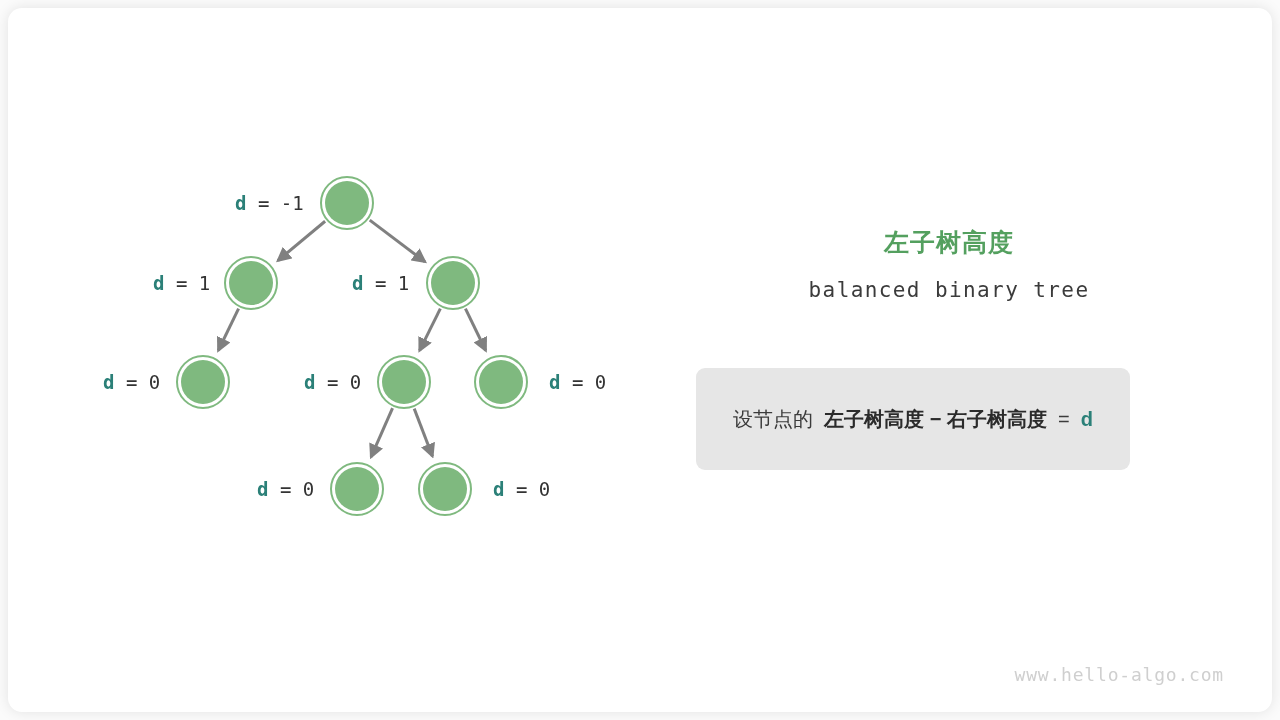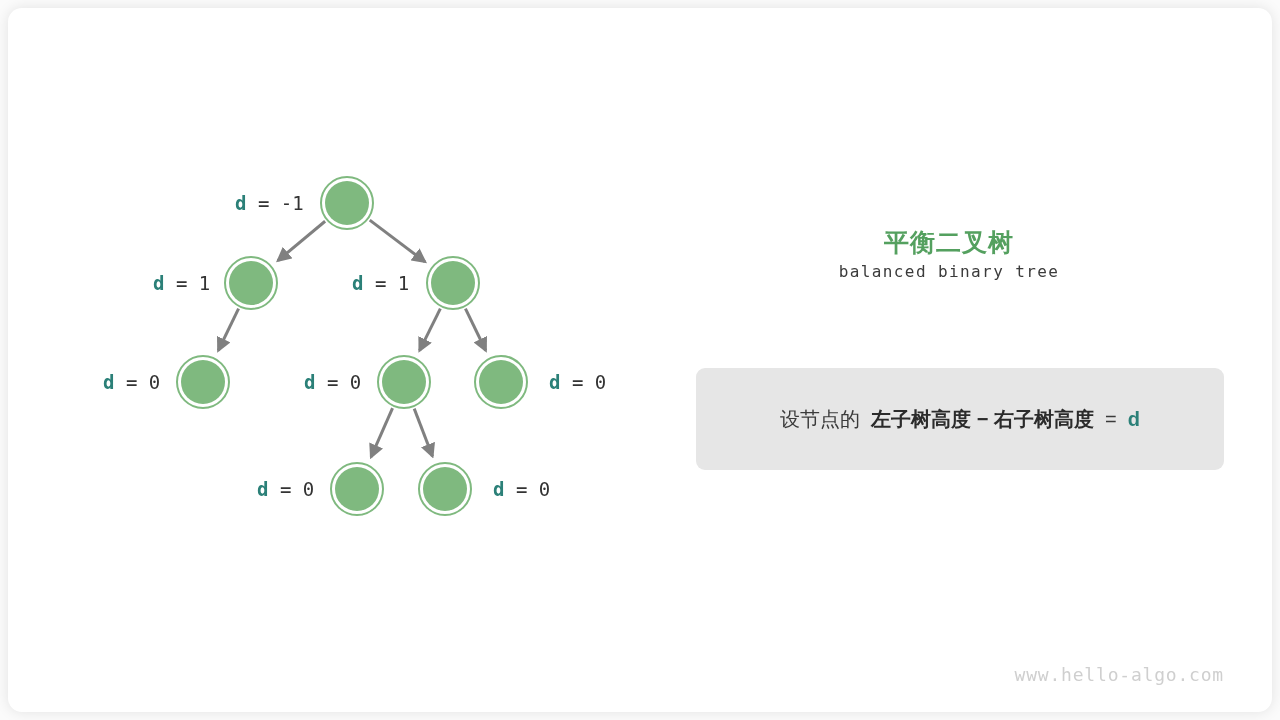--- a/index.html
+++ b/index.html
@@ -43,31 +43,31 @@
     text-align: center;
   }
   .panel-title {
     color: #54a05f;
     font-size: 25px;
     font-weight: bold;
     letter-spacing: 1px;
     font-family: "Liberation Sans", "DejaVu Sans", sans-serif;
   }
   .panel-subtitle {
-    margin-top: 3px;
+    margin-top: 19px;
     color: #3b3b3b;
-    font-size: 16px;
+    font-size: 21px;
     letter-spacing: 1.4px;
     font-family: "DejaVu Sans Mono", "Liberation Mono", monospace;
   }
   .note-box {
     position: absolute;
     left: 696px;
     top: 368px;
-    width: 528px;
+    width: 434px;
     height: 102px;
     background: #e6e6e6;
     border-radius: 9px;
     box-sizing: border-box;
     display: flex;
     flex-direction: column;
     justify-content: center;
     align-items: center;
   }
   .note-line {
@@ -162,21 +162,21 @@
         <text x="352" y="283" text-anchor="start" dominant-baseline="central"><tspan class="lbl-d">d</tspan><tspan class="lbl-eq"> = 1</tspan></text>
         <text x="103" y="382" text-anchor="start" dominant-baseline="central"><tspan class="lbl-d">d</tspan><tspan class="lbl-eq"> = 0</tspan></text>
         <text x="304" y="382" text-anchor="start" dominant-baseline="central"><tspan class="lbl-d">d</tspan><tspan class="lbl-eq"> = 0</tspan></text>
         <text x="549" y="382" text-anchor="start" dominant-baseline="central"><tspan class="lbl-d">d</tspan><tspan class="lbl-eq"> = 0</tspan></text>
         <text x="257" y="489" text-anchor="start" dominant-baseline="central"><tspan class="lbl-d">d</tspan><tspan class="lbl-eq"> = 0</tspan></text>
         <text x="493" y="489" text-anchor="start" dominant-baseline="central"><tspan class="lbl-d">d</tspan><tspan class="lbl-eq"> = 0</tspan></text>
       </g>
   </svg>
 
   <div class="panel">
-    <div class="panel-title">平衡二叉树</div>
+    <div class="panel-title">左子树高度</div>
     <div class="panel-subtitle">balanced binary tree</div>
   </div>
 
   <div class="note-box">
     <div class="note-line"><span>设节点的  </span><span class="note-strong">左子树高度 − 右子树高度</span><span>  =  </span><span class="note-d">d</span></div>
   </div>
 
   <div class="watermark">www.hello-algo.com</div>
 </div>
 

